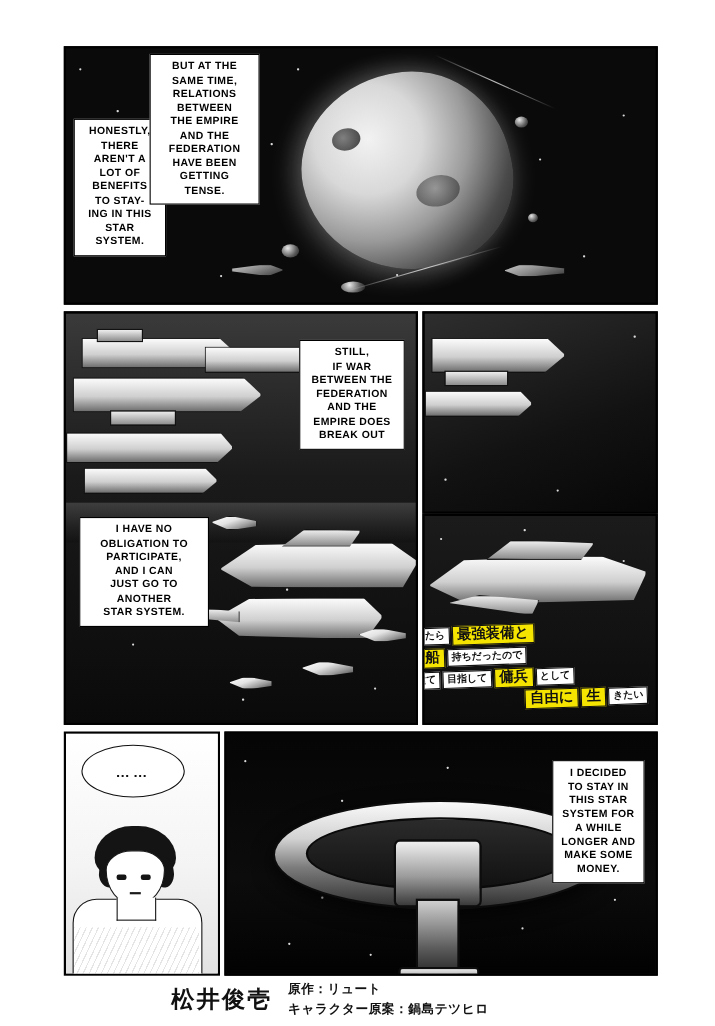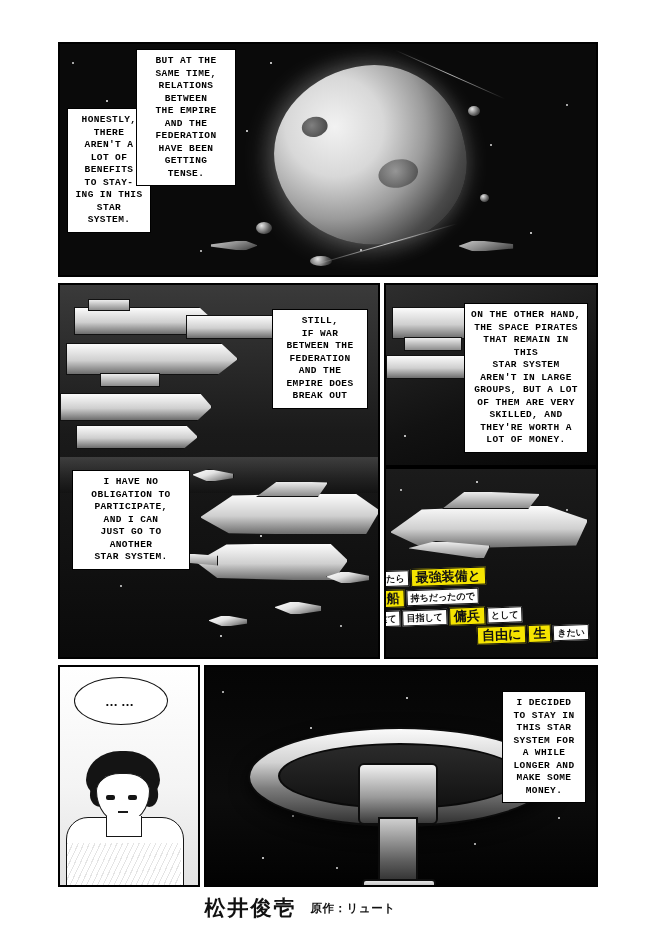--- a/index.html
+++ b/index.html
@@ -37,21 +37,21 @@
     background: #ffffff;
     border: 1.5px solid #000;
     color: #000;
     font-size: 9.5px;
     line-height: 12.5px;
     letter-spacing: 0.4px;
     text-align: center;
     font-weight: 700;
     padding: 5px 4px;
     box-sizing: border-box;
-    font-family: Liberation Mono, monospace;
+    font-family: Liberation Sans, sans-serif;
     text-transform: uppercase;
     z-index: 6;
     white-space: pre-line;
   }
 
   
   .stars {
     position: absolute;
     inset: 0;
     pointer-events: none;
@@ -465,30 +465,20 @@
   <div class="panel" style="left:384px; top:283px; width:210px; height:180px;">
     <div style="position:absolute; inset:0; background:linear-gradient(160deg,#2e2e2e 0%,#121212 60%,#070707 100%);"></div>
     <div class="stars">
       <div class="star" style="left:18px; top:150px; width:1.5px;height:1.5px;"></div>
       <div class="star" style="left:120px; top:160px; width:2px;height:2px;"></div>
       <div class="star" style="left:190px; top:20px; width:1.5px;height:1.5px;"></div>
     </div>
     <div class="hull" style="left:6px; top:22px; width:120px; height:30px; clip-path:polygon(0 0,86% 0,100% 50%,84% 100%,0 100%);"></div>
     <div class="fin" style="left:18px; top:52px; width:56px; height:12px;"></div>
     <div class="hull" style="left:0px; top:70px; width:96px; height:22px; clip-path:polygon(0 0,88% 0,100% 50%,86% 100%,0 100%);"></div>
-    <div class="cap" style="left:78px; top:18px; width:124px;">ON THE OTHER HAND,
-THE SPACE PIRATES
-THAT REMAIN IN THIS
-STAR SYSTEM
-AREN'T IN LARGE
-GROUPS, BUT A LOT
-OF THEM ARE VERY
-SKILLED, AND
-THEY'RE WORTH A
-LOT OF MONEY.</div>
   </div>
 
   <div class="panel" style="left:384px; top:467px; width:210px; height:188px;">
     <div style="position:absolute; inset:0; background:linear-gradient(180deg,#1b1b1b 0%,#0b0b0b 100%);"></div>
     <div class="stars">
       <div class="star" style="left:14px;  top:20px;  width:2px; height:2px;"></div>
       <div class="star" style="left:90px;  top:12px;  width:1.5px;height:1.5px;"></div>
       <div class="star" style="left:180px; top:40px;  width:2px; height:2px;"></div>
       <div class="star" style="left:40px;  top:150px; width:1.5px;height:1.5px;"></div>
     </div>
@@ -560,16 +550,17 @@
 A WHILE
 LONGER AND
 MAKE SOME
 MONEY.</div>
   </div>
 
   <div class="credits">
     <div class="credit-author">松井俊壱</div>
     <div class="credit-lines">
       <div>原作：リュート</div>
+      <div>キャラクター原案：鍋島テツヒロ</div>
     </div>
   </div>
 
 </div>
 
 </body></html>

